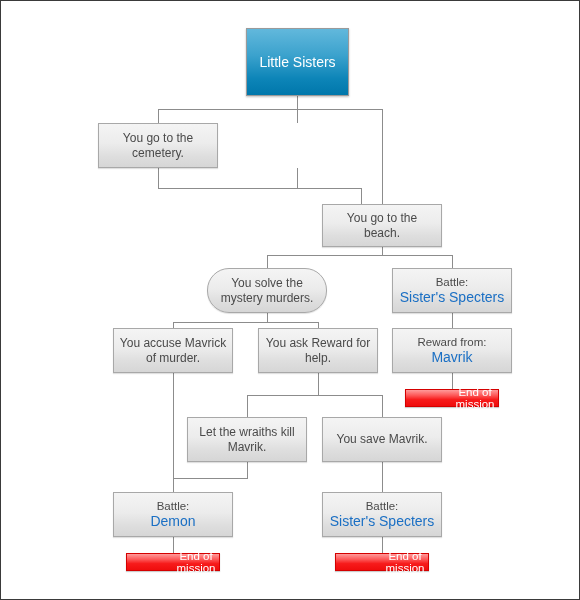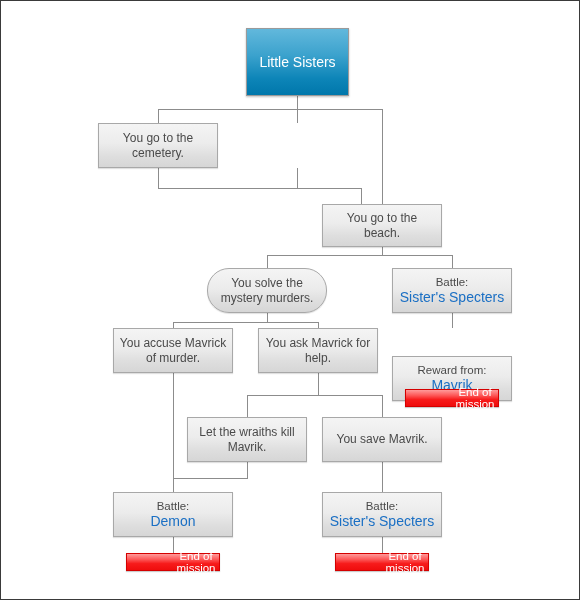--- a/index.html
+++ b/index.html
@@ -149,24 +149,24 @@
   <div class="node node-step" style="left:391px; top:267px; width:120px; height:45px;">
     <span class="label-small">Battle:</span>
     <span class="label-link">Sister's Specters</span>
   </div>
 
   <div class="node node-step" style="left:112px; top:327px; width:120px; height:45px;">
     <span>You accuse Mavrick of murder.</span>
   </div>
 
   <div class="node node-step" style="left:257px; top:327px; width:120px; height:45px;">
-    <span>You ask Mavrick for help.</span>
+    <span>You ask Reward for help.</span>
   </div>
 
-  <div class="node node-step" style="left:391px; top:327px; width:120px; height:45px;margin-top:28px;">
+  <div class="node node-step" style="left:391px; top:327px; width:120px; height:45px;">
     <span class="label-small">Reward from:</span>
     <span class="label-link">Mavrik</span>
   </div>
 
   <div class="node node-end" style="left:404px; top:388px; width:94px; height:18px;">
     <span>End of mission</span>
   </div>
 
   <div class="node node-step" style="left:321px; top:416px; width:120px; height:45px;">
     <span>You save Mavrik.</span>

